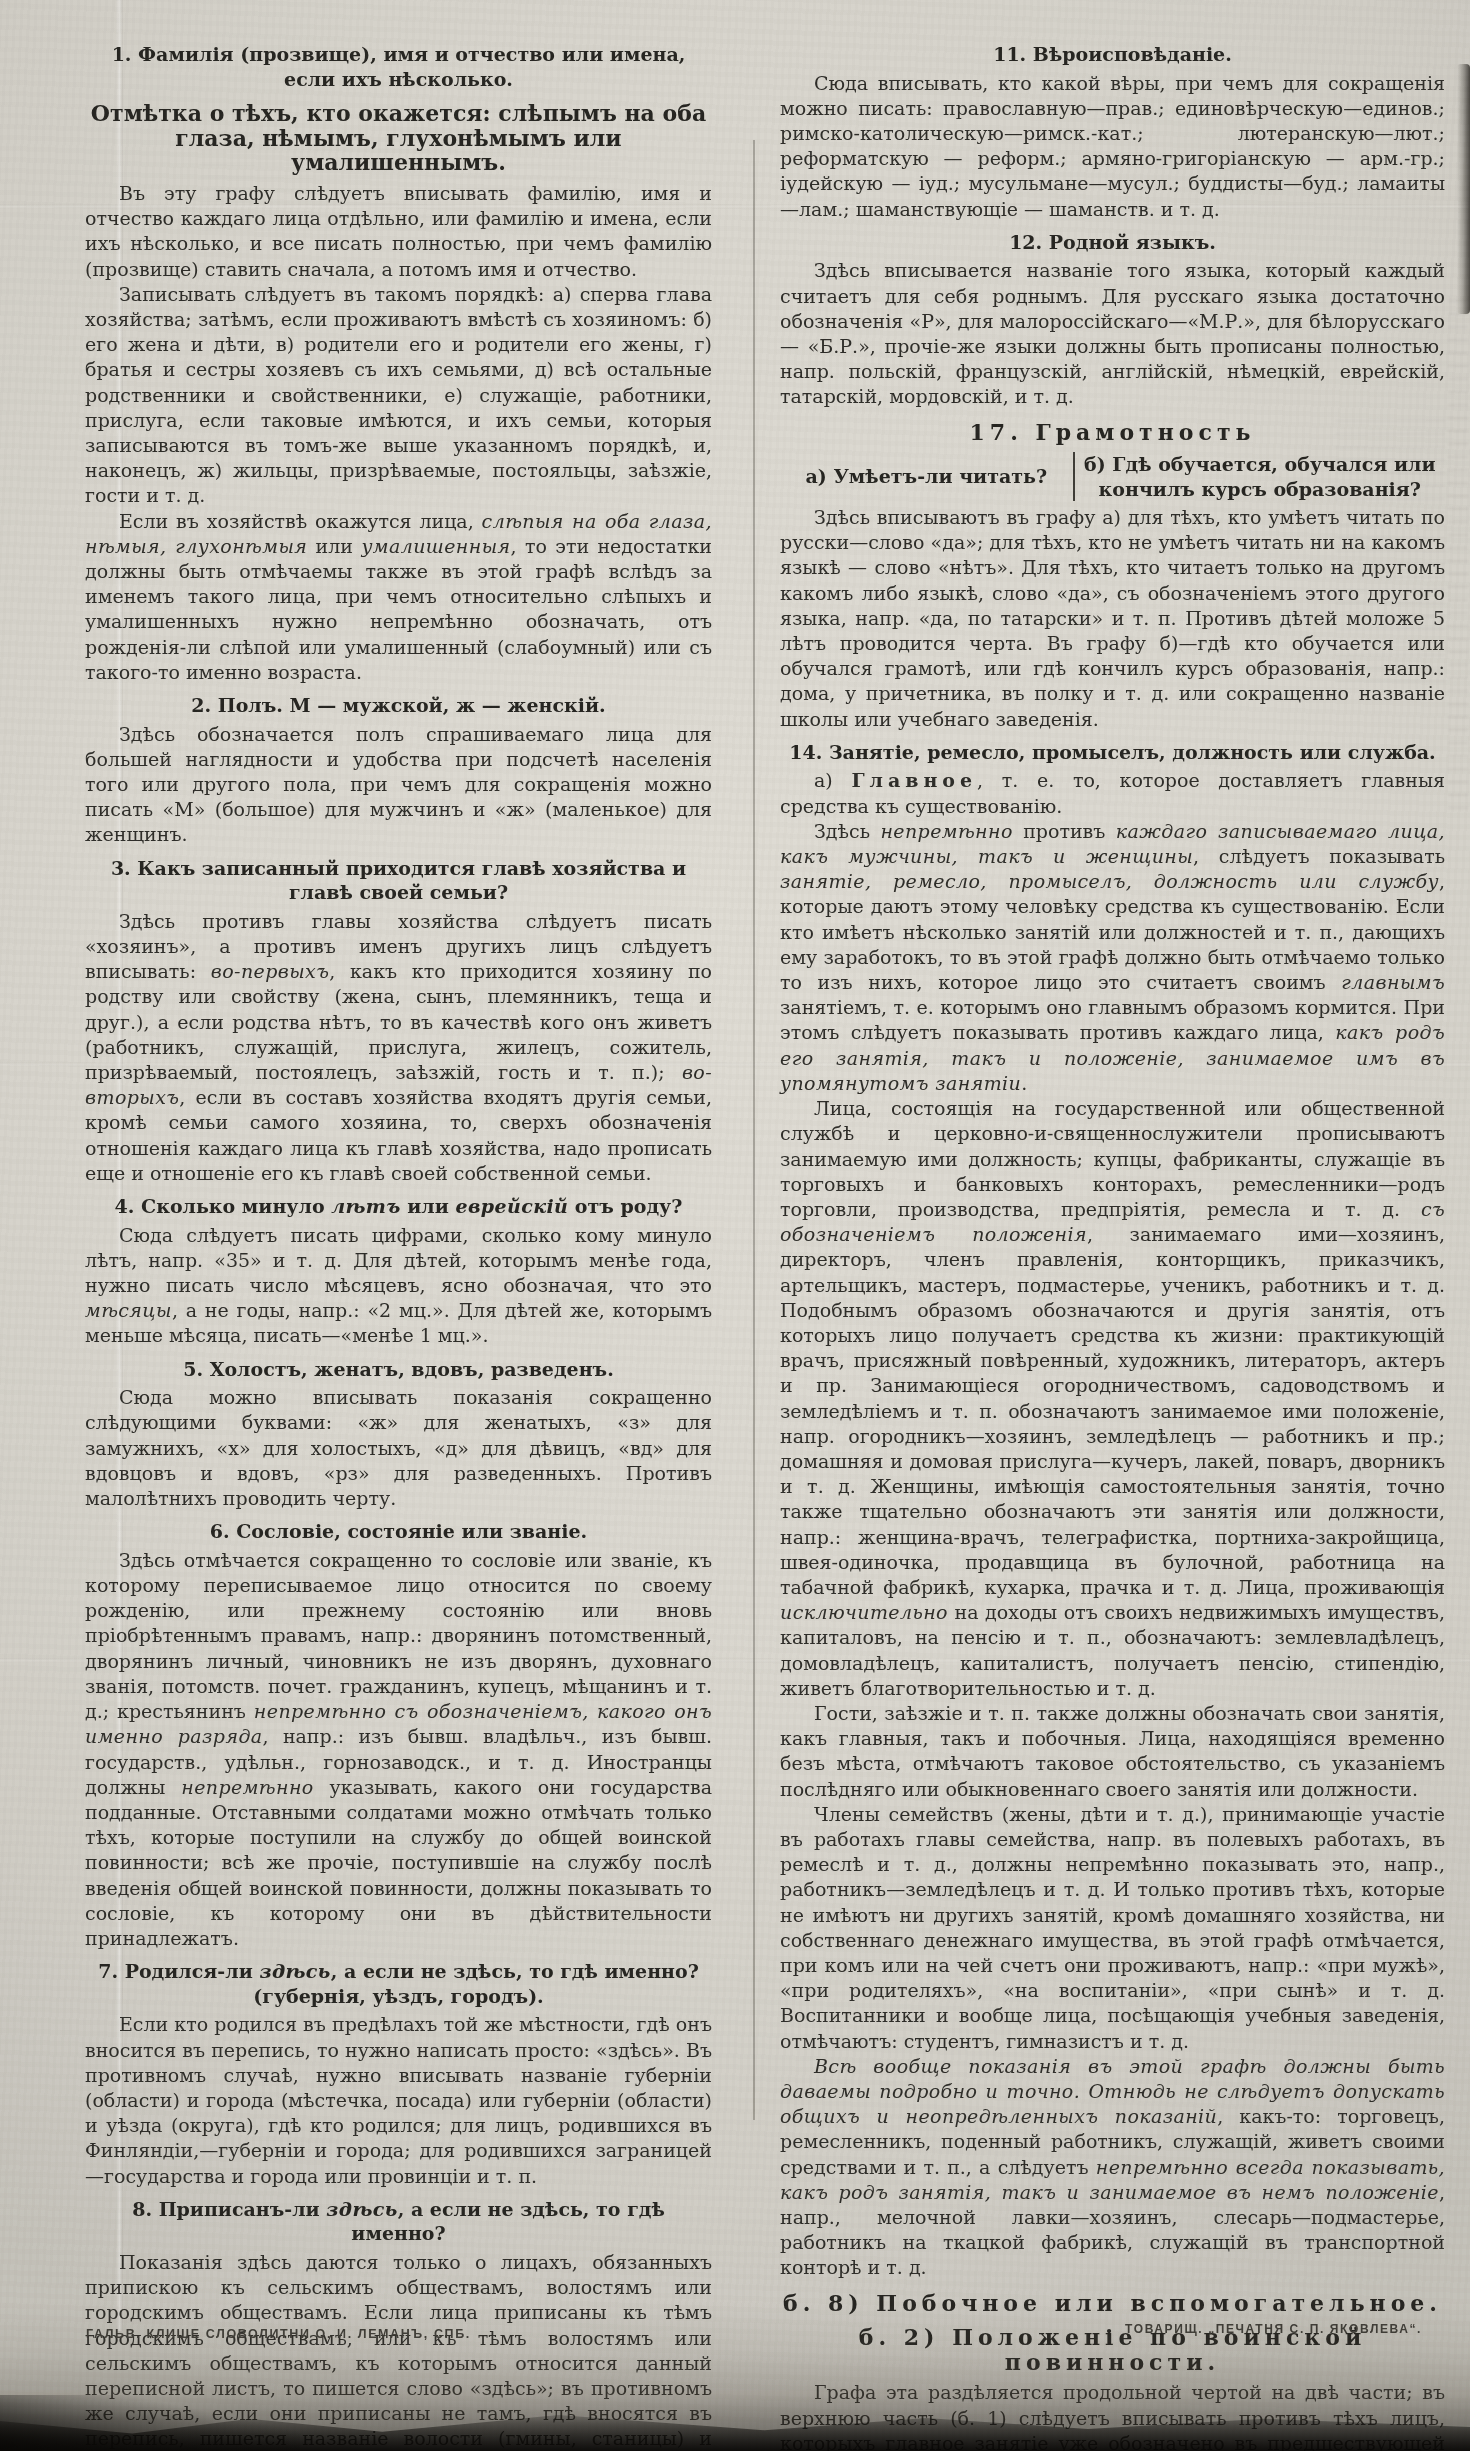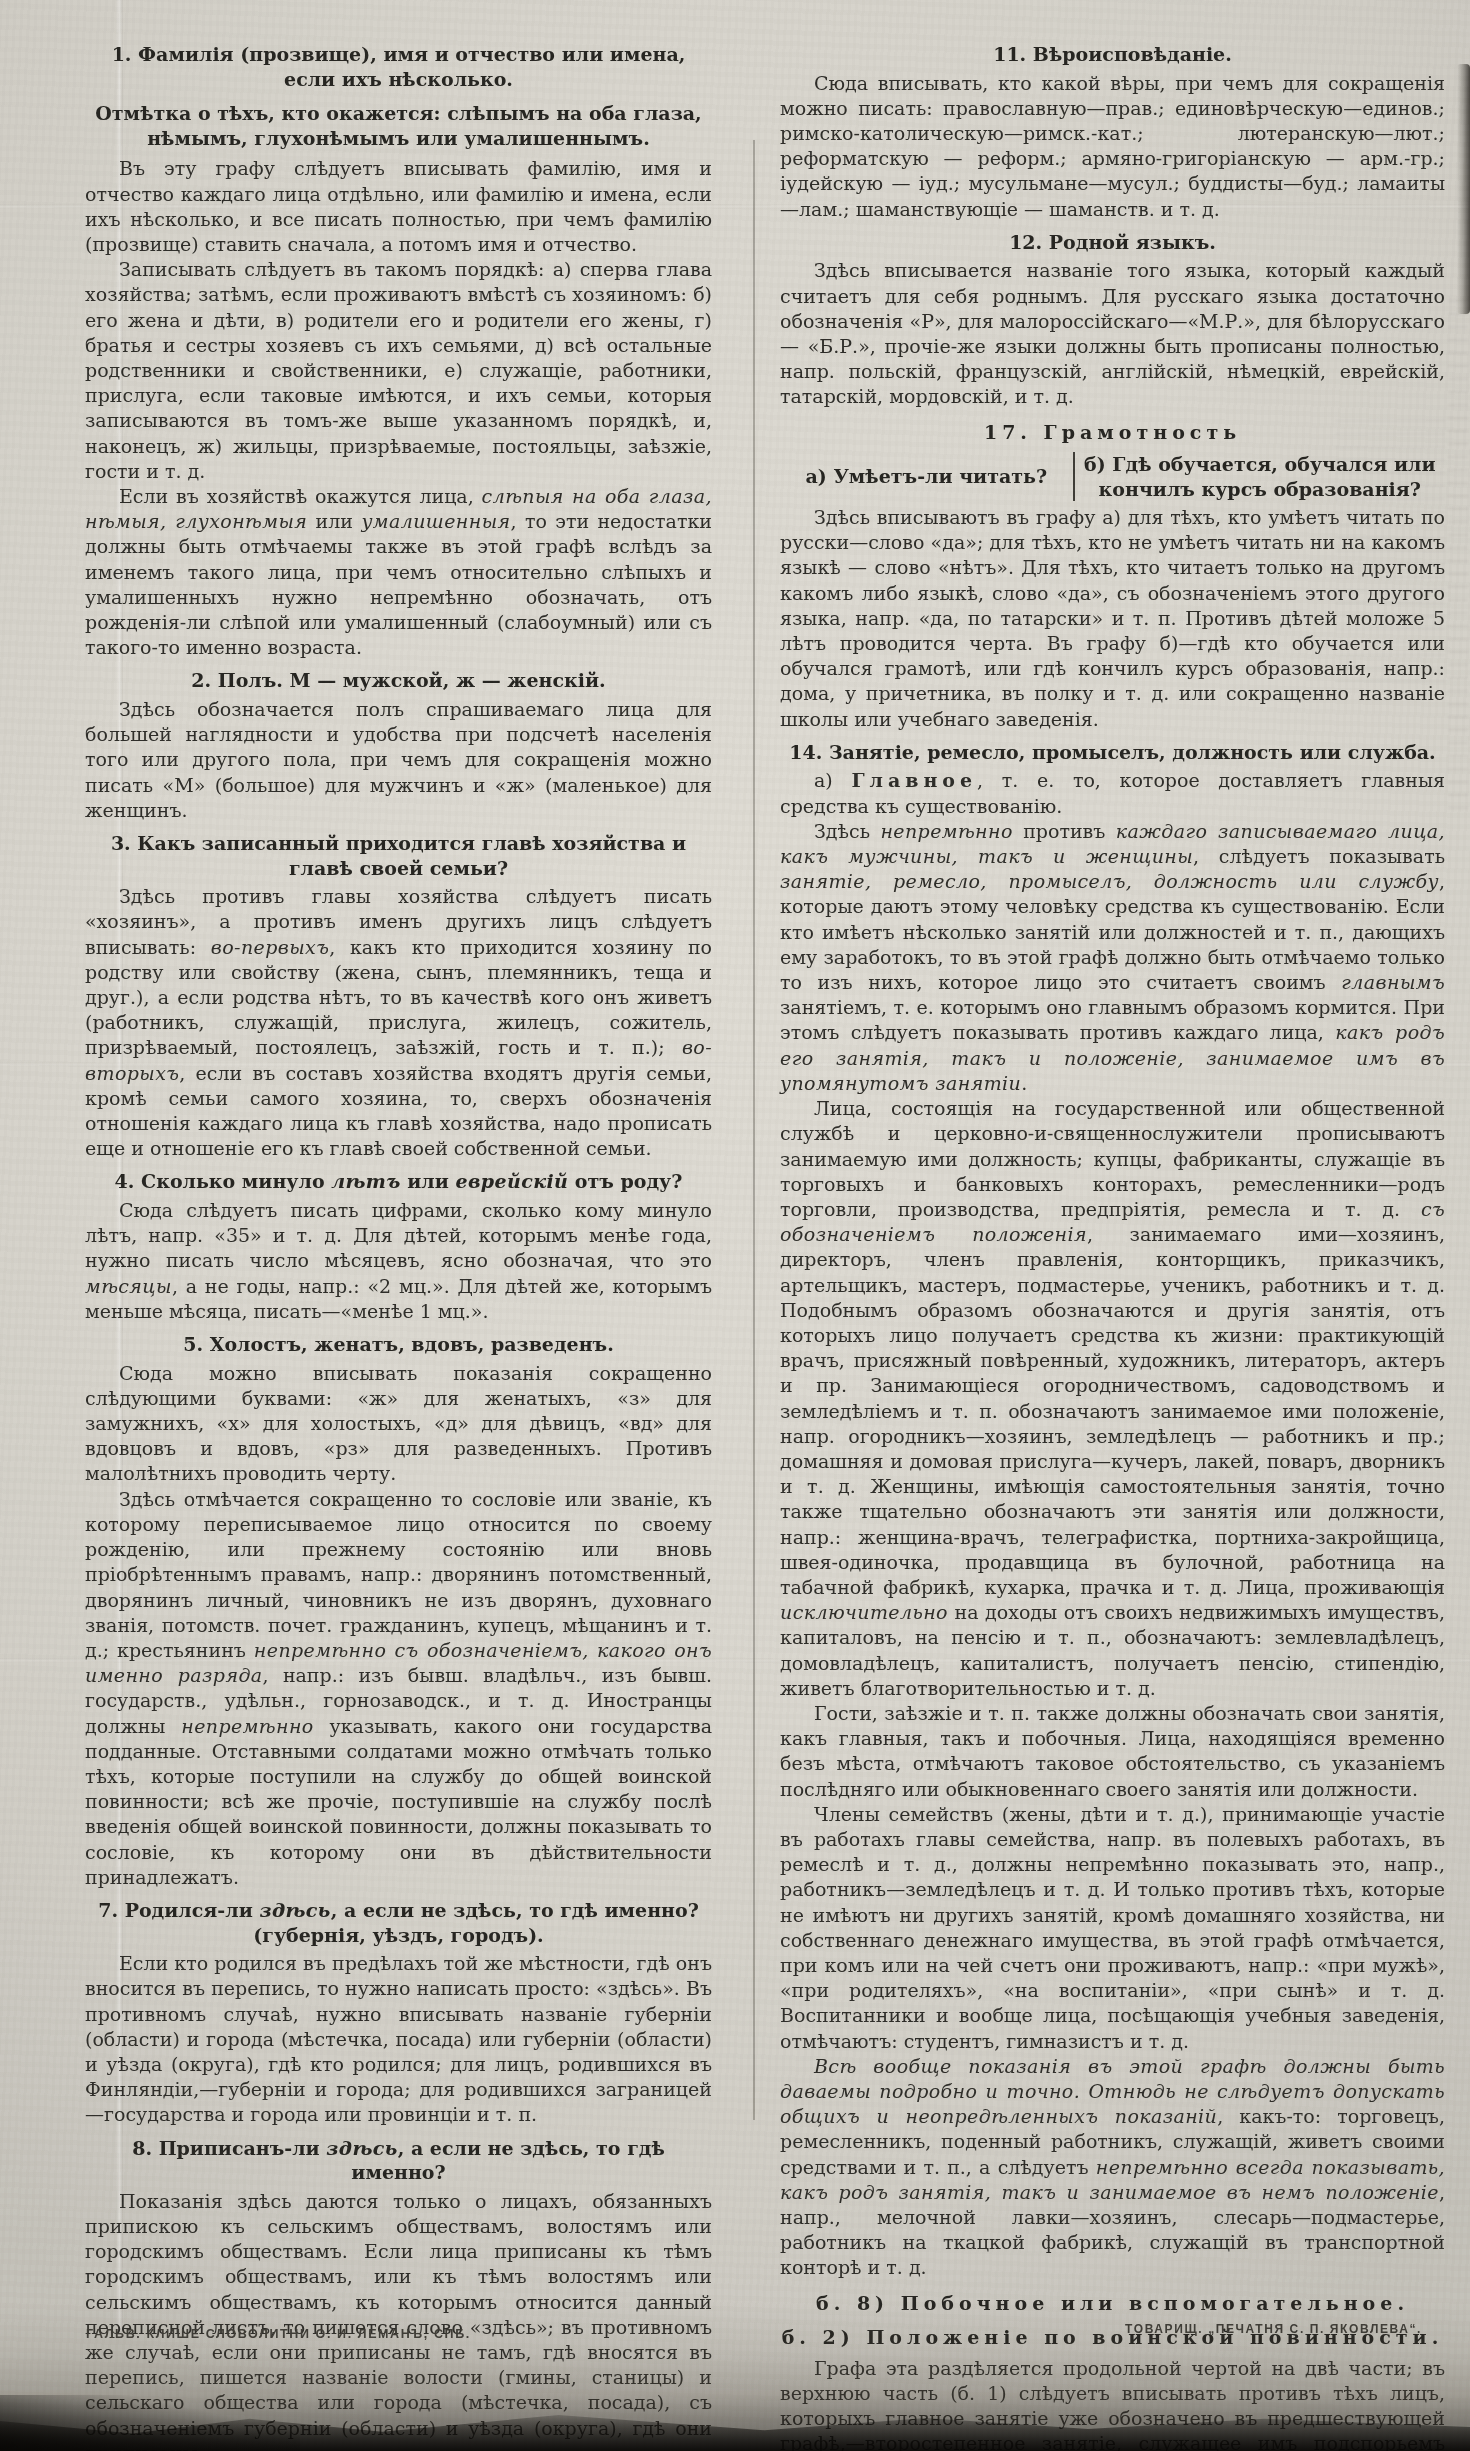--- a/index.html
+++ b/index.html
@@ -29,21 +29,21 @@
     background:linear-gradient(to bottom, rgba(10,9,7,0) 0%, rgba(10,9,7,0.55) 55%, rgba(5,4,3,0.9) 100%);
     clip-path:polygon(0 100%,0 35%,9% 62%,17% 30%,26% 58%,38% 22%,52% 55%,63% 28%,74% 52%,86% 30%,100% 48%,100% 100%);}
   .bottom-wedge{position:absolute;left:0;bottom:0;width:300px;height:56px;pointer-events:none;
     background:linear-gradient(12deg, rgba(8,7,5,0.95), rgba(8,7,5,0) 70%);}
 
   .col{position:absolute;top:34px;text-align:justify;}
   .col-left{left:85px;width:627px;}
   .col-right{left:780px;width:665px;}
 
   .sec-h{font-weight:bold;text-align:center;font-size:19px;line-height:24.6px;margin:8px 0 4px;color:#23221e;}
-  .sub-h{font-weight:bold;text-align:center;font-size:19px;line-height:24.6px;margin:10px 0 6px;color:#23221e;}
+  .sub-h{font-weight:bold;text-align:center;font-size:22px;line-height:24.6px;margin:10px 0 6px;color:#23221e;}
   .sub-h.spaced{letter-spacing:5px;}
   p.body{margin:0;text-indent:34px;font-size:19px;line-height:25.2px;color:#2b2a26;}
   p.body i, .sec-h i{letter-spacing:.4px;}
   .sp{letter-spacing:5px;font-weight:bold;}
   .split{display:flex;margin:8px 0 4px;}
   .split .cell{font-weight:bold;text-align:center;font-size:19px;line-height:24.4px;padding:0 8px;box-sizing:border-box;color:#23221e;}
   .split .cell-r{border-left:2px solid #3b3933;}
   .split .vcenter{display:flex;align-items:center;justify-content:center;}
 
   .footer{position:absolute;font-family:"Liberation Sans", sans-serif;color:#3c3a34;letter-spacing:1.6px;}
@@ -73,20 +73,21 @@
       <p class="body">Записывать слѣдуетъ въ такомъ порядкѣ: а) сперва глава хозяйства; затѣмъ, если проживаютъ вмѣстѣ съ хозяиномъ: б) его жена и дѣти, в) родители его и родители его жены, г) братья и сестры хозяевъ съ ихъ семьями, д) всѣ остальные родственники и свойственники, е) служащіе, работники, прислуга, если таковые имѣются, и ихъ семьи, которыя записываются въ томъ-же выше указанномъ порядкѣ, и, наконецъ, ж) жильцы, призрѣваемые, постояльцы, заѣзжіе, гости и т. д.</p>
       <p class="body">Если въ хозяйствѣ окажутся лица, <i>слѣпыя на оба глаза, нѣмыя, глухонѣмыя</i> или <i>умалишенныя</i>, то эти недостатки должны быть отмѣчаемы также въ этой графѣ вслѣдъ за именемъ такого лица, при чемъ относительно слѣпыхъ и умалишенныхъ нужно непремѣнно обозначать, отъ рожденія-ли слѣпой или умалишенный (слабоумный) или съ такого-то именно возраста.</p>
       <div class="sec-h">2. Полъ. М — мужской, ж — женскій.</div>
       <p class="body">Здѣсь обозначается полъ спрашиваемаго лица для большей наглядности и удобства при подсчетѣ населенія того или другого пола, при чемъ для сокращенія можно писать «М» (большое) для мужчинъ и «ж» (маленькое) для женщинъ.</p>
       <div class="sec-h">3. Какъ записанный приходится главѣ хозяйства и главѣ своей семьи?</div>
       <p class="body">Здѣсь противъ главы хозяйства слѣдуетъ писать «хозяинъ», а противъ именъ другихъ лицъ слѣдуетъ вписывать: <i>во-первыхъ</i>, какъ кто приходится хозяину по родству или свойству (жена, сынъ, племянникъ, теща и друг.), а если родства нѣтъ, то въ качествѣ кого онъ живетъ (работникъ, служащій, прислуга, жилецъ, сожитель, призрѣваемый, постоялецъ, заѣзжій, гость и т. п.); <i>во-вторыхъ</i>, если въ составъ хозяйства входятъ другія семьи, кромѣ семьи самого хозяина, то, сверхъ обозначенія отношенія каждаго лица къ главѣ хозяйства, надо прописать еще и отношеніе его къ главѣ своей собственной семьи.</p>
       <div class="sec-h">4. Сколько минуло <i>лѣтъ</i> или <i>еврейскій</i> отъ роду?</div>
       <p class="body">Сюда слѣдуетъ писать цифрами, сколько кому минуло лѣтъ, напр. «35» и т. д. Для дѣтей, которымъ менѣе года, нужно писать число мѣсяцевъ, ясно обозначая, что это <i>мѣсяцы</i>, а не годы, напр.: «2 мц.». Для дѣтей же, которымъ меньше мѣсяца, писать—«менѣе 1 мц.».</p>
       <div class="sec-h">5. Холостъ, женатъ, вдовъ, разведенъ.</div>
       <p class="body">Сюда можно вписывать показанія сокращенно слѣдующими буквами: «ж» для женатыхъ, «з» для замужнихъ, «х» для холостыхъ, «д» для дѣвицъ, «вд» для вдовцовъ и вдовъ, «рз» для разведенныхъ. Противъ малолѣтнихъ проводить черту.</p>
+      <div class="sec-h">6. Сословіе, состояніе или званіе.</div>
       <p class="body">Здѣсь отмѣчается сокращенно то сословіе или званіе, къ которому переписываемое лицо относится по своему рожденію, или прежнему состоянію или вновь пріобрѣтеннымъ правамъ, напр.: дворянинъ потомственный, дворянинъ личный, чиновникъ не изъ дворянъ, духовнаго званія, потомств. почет. гражданинъ, купецъ, мѣщанинъ и т. д.; крестьянинъ <i>непремѣнно съ обозначеніемъ, какого онъ именно разряда</i>, напр.: изъ бывш. владѣльч., изъ бывш. государств., удѣльн., горнозаводск., и т. д. Иностранцы должны <i>непремѣнно</i> указывать, какого они государства подданные. Отставными солдатами можно отмѣчать только тѣхъ, которые поступили на службу до общей воинской повинности; всѣ же прочіе, поступившіе на службу послѣ введенія общей воинской повинности, должны показывать то сословіе, къ которому они въ дѣйствительности принадлежатъ.</p>
       <div class="sec-h">7. Родился-ли <i>здѣсь</i>, а если не здѣсь, то гдѣ именно? (губернія, уѣздъ, городъ).</div>
       <p class="body">Если кто родился въ предѣлахъ той же мѣстности, гдѣ онъ вносится въ перепись, то нужно написать просто: «здѣсь». Въ противномъ случаѣ, нужно вписывать названіе губерніи (области) и города (мѣстечка, посада) или губерніи (области) и уѣзда (округа), гдѣ кто родился; для лицъ, родившихся въ Финляндіи,—губерніи и города; для родившихся заграницей—государства и города или провинціи и т. п.</p>
       <div class="sec-h">8. Приписанъ-ли <i>здѣсь</i>, а если не здѣсь, то гдѣ именно?</div>
       <p class="body">Показанія здѣсь даются только о лицахъ, обязанныхъ припискою къ сельскимъ обществамъ, волостямъ или городскимъ обществамъ. Если лица приписаны къ тѣмъ городскимъ обществамъ, или къ тѣмъ волостямъ или сельскимъ обществамъ, къ которымъ относится данный переписной листъ, то пишется слово «здѣсь»; въ противномъ же случаѣ, если они приписаны не тамъ, гдѣ вносятся въ перепись, пишется названіе волости (гмины, станицы) и сельскаго общества или города (мѣстечка, посада), съ обозначеніемъ губерніи (области) и уѣзда (округа), гдѣ они приписаны.</p>
       <div class="split">
         <div class="cell" style="width: 51%;">9. Гдѣ обыкновенно проживаетъ: <i>здѣсь ли</i>, а если не здѣсь, то гдѣ именно? (губ., уѣздъ, городъ).</div>
         <div class="cell cell-r" style="width: 49%;">10. Отмѣтка объ отсутствіи, отлучкѣ и о временномъ здѣсь пребываніи.</div>
       </div>
       <p class="body">Въ 9-й графѣ слѣдуетъ вписывать указаніе того мѣста («здѣсь» или губернія и уѣздъ, или губернія и городъ), гдѣ кто обыкновенно проживаетъ, въ зависимости отъ своей службы или постоянныхъ занятій, промысловъ и т. д., не обращая вниманія на то, гдѣ онъ можетъ быть приписанъ.</p>

